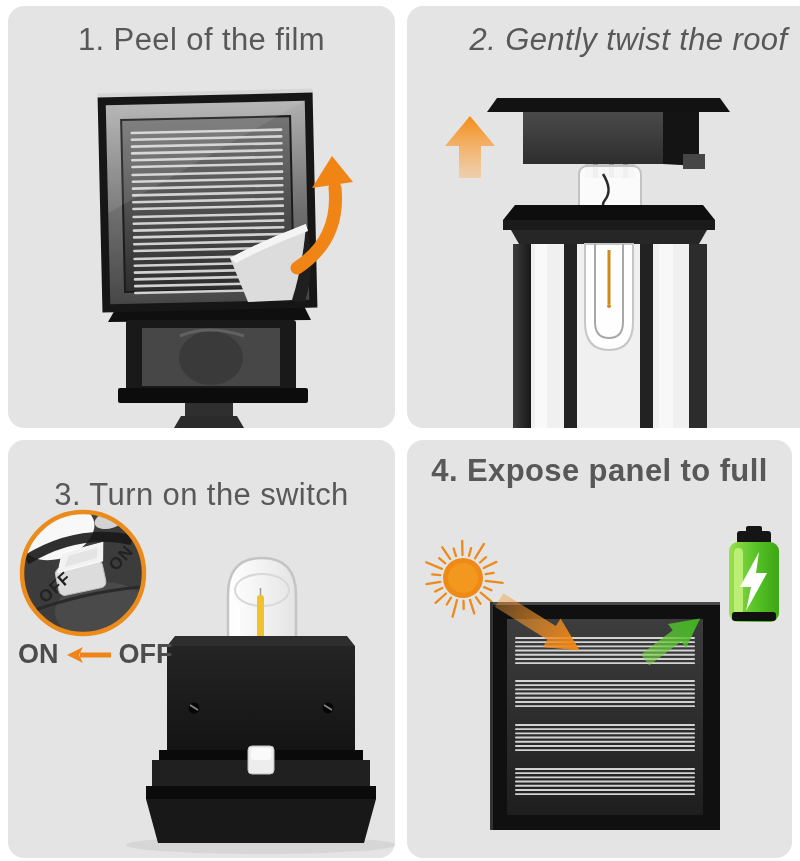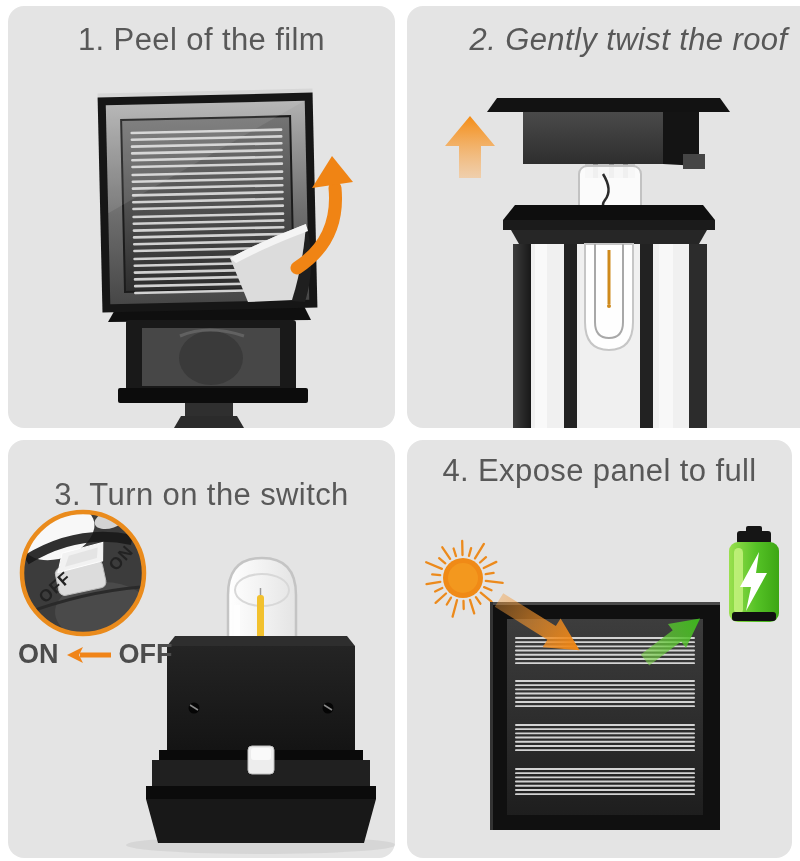--- a/index.html
+++ b/index.html
@@ -7,21 +7,21 @@
        font-family:"Liberation Sans",sans-serif;}
   .canvas{position:relative;width:800px;height:861px;background:#fff;}
   .panel{position:absolute;background:#e4e4e4;border-radius:16px;overflow:hidden;}
   .p1{left:8px;top:6px;width:387px;height:422px;}
   .p2{left:407px;top:6px;width:443px;height:422px;font-style:italic;}
   .p3{left:8px;top:440px;width:387px;height:418px;}
   .p4{left:407px;top:440px;width:385px;height:418px;}
   .title{position:absolute;left:0;right:0;top:16px;text-align:center;
          font-size:31px;color:#585858;letter-spacing:.4px;z-index:3;}
   .p3 .title{top:18px;margin-top:19px;}
-  .p4 .title{top:12px;line-height:37px;}
+  .p4 .title{top:12px;line-height:37px;font-weight:bold;}
   .illus{position:absolute;left:0;top:0;z-index:1;}
   .onoff-row{position:absolute;left:10px;top:199px;z-index:3;display:flex;
              align-items:center;gap:7px;font-weight:bold;font-size:27px;color:#4c4c4c;}
   .onoff-row svg{display:block;}
 </style>
 </head>
 <body>
 
 <div class="canvas">
 

